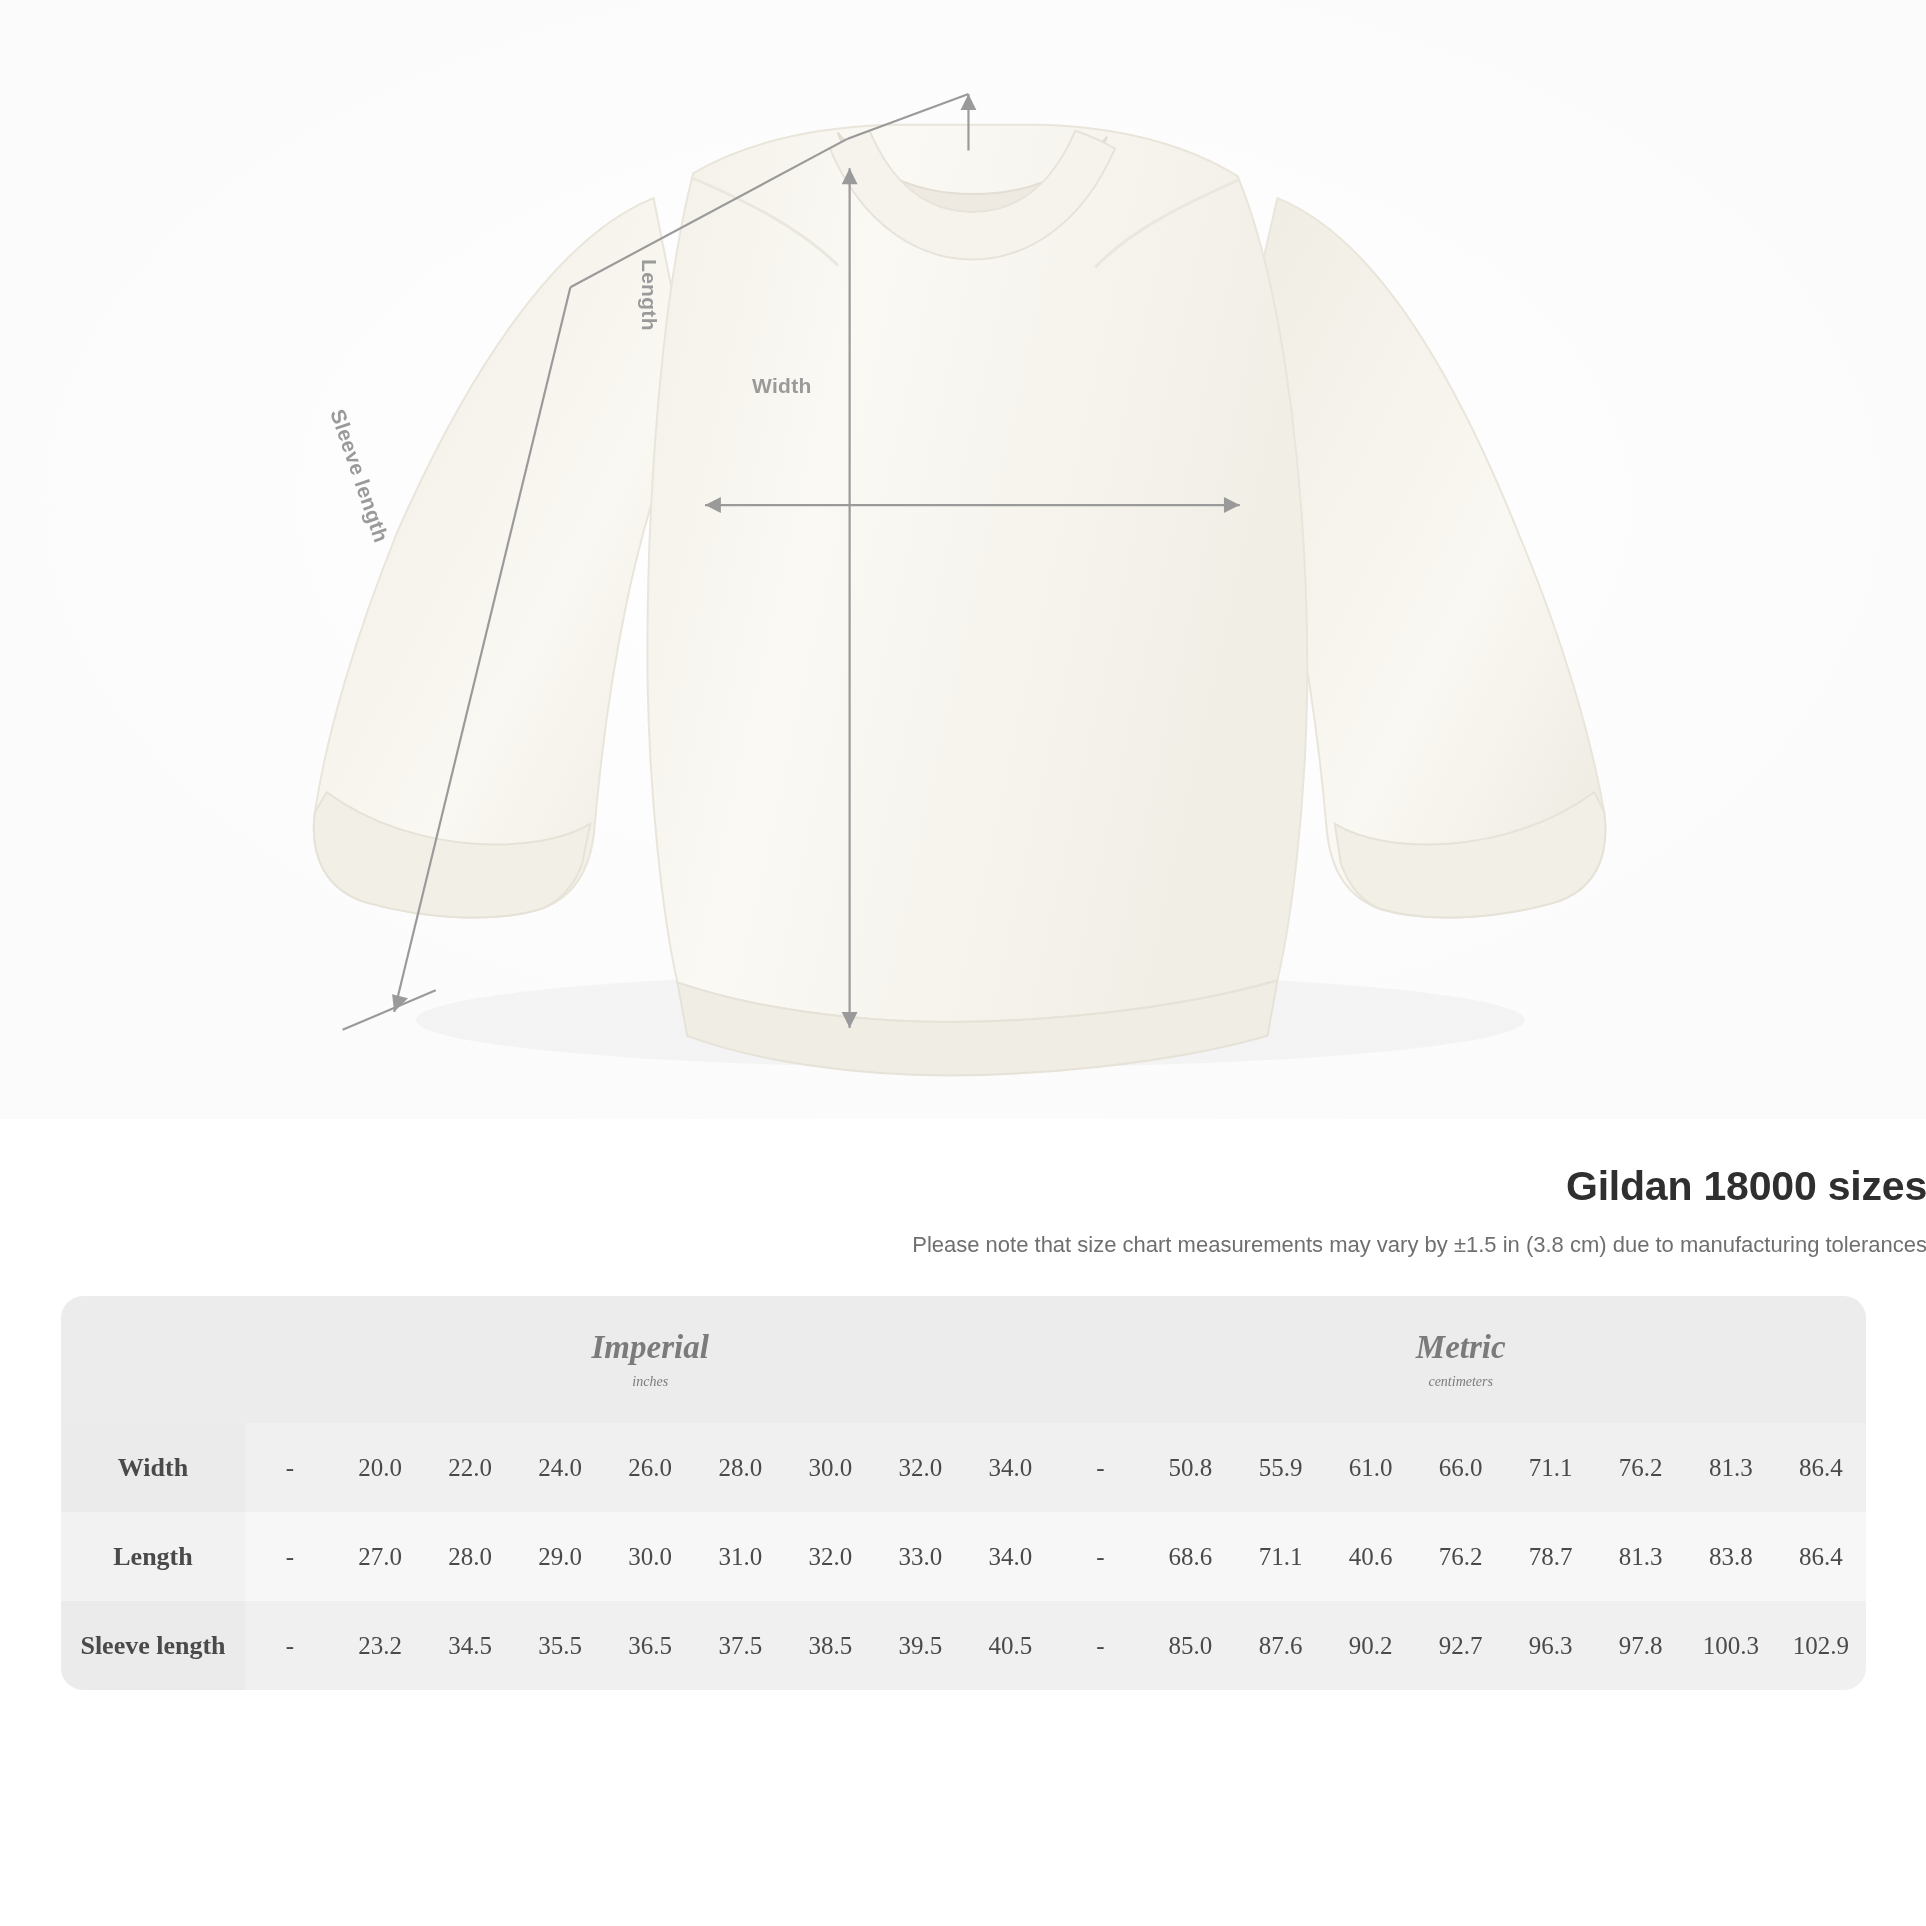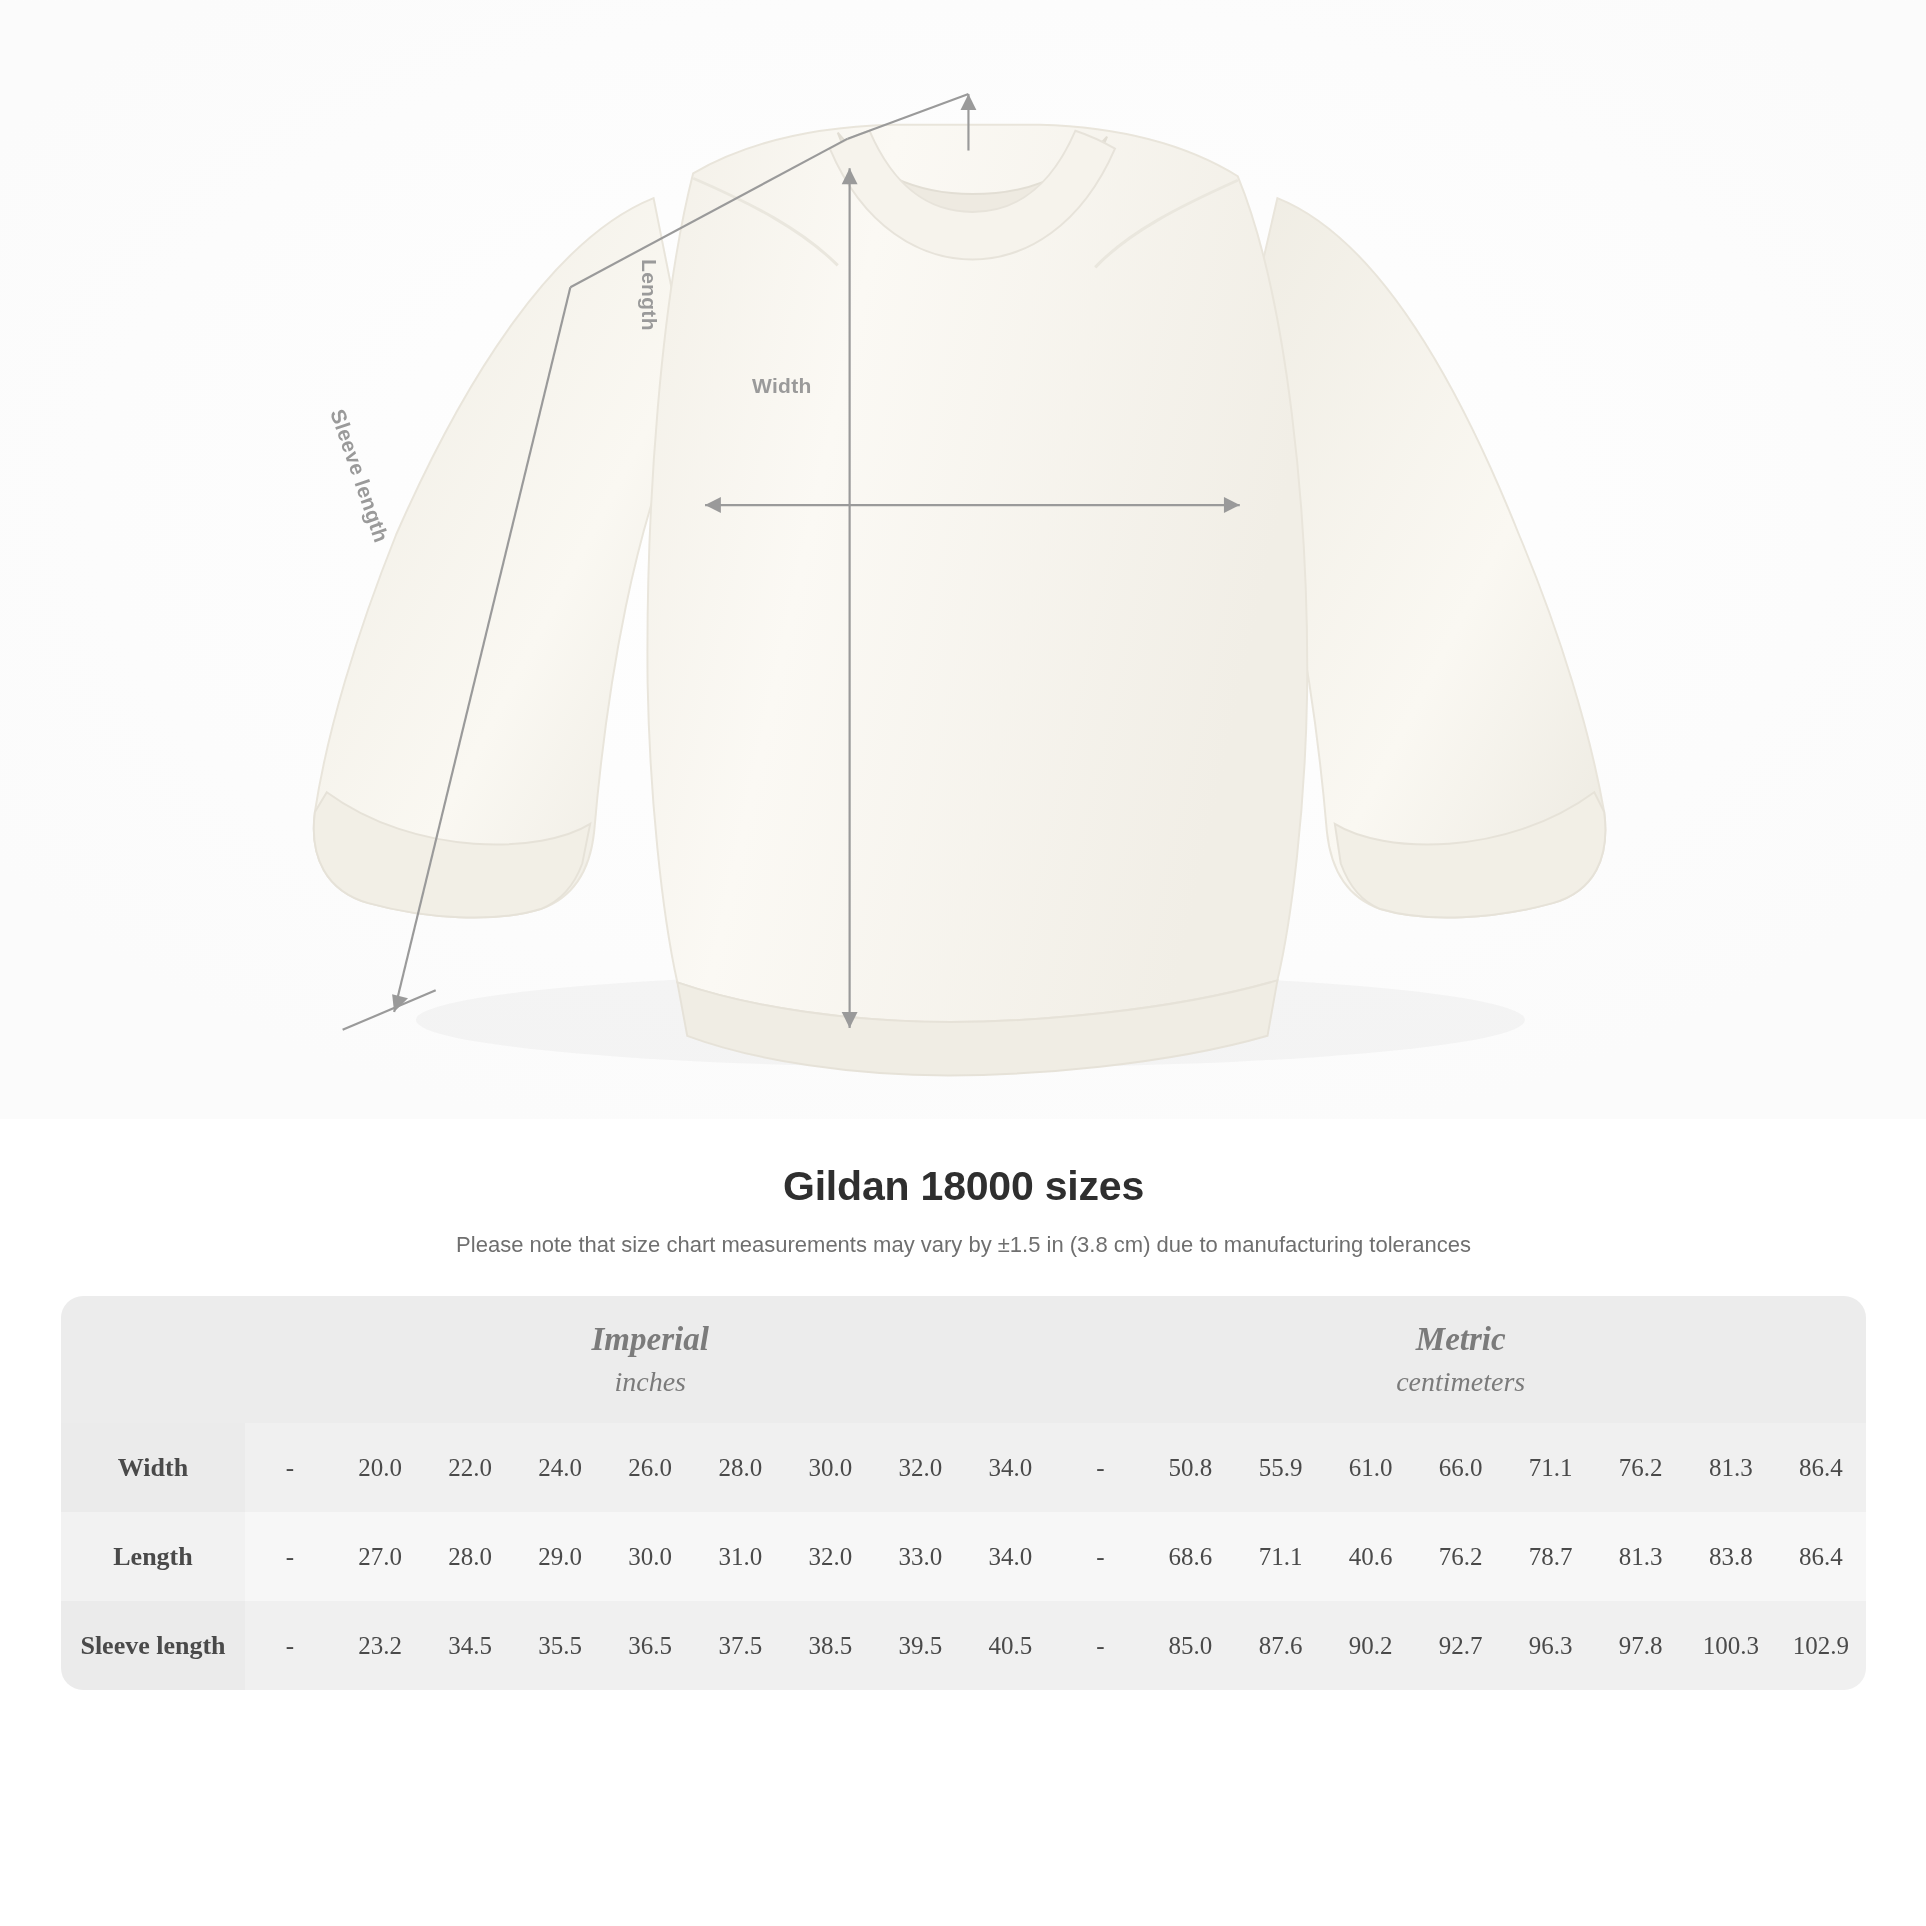--- a/index.html
+++ b/index.html
@@ -49,21 +49,21 @@
   }
   .dim-label.sleeve-label {
     left: 348px;
     top: 406px;
     transform: rotate(71deg);
     transform-origin: left top;
   }
 
   
   .title-block {
-    text-align: center;
+    text-align: right;
     margin-top: 44px;
   }
   .chart-title {
     font-size: 41px;
     font-weight: bold;
     color: #2f2f2f;
     letter-spacing: -0.2px;
   }
   .chart-note {
     font-size: 22px;
@@ -96,21 +96,21 @@
     height: 127px;
     vertical-align: middle;
   }
   .unit-name {
     font-size: 33px;
     font-weight: bold;
     font-style: italic;
     color: #7b7b7b;
   }
   .unit-sub {
-    font-size: 28px;
+    font-size: 14px;
     font-style: italic;
     color: #7b7b7b;
     margin-top: 8px;
   }
   .unit-row td.corner {
     background: #ececec;
   }
 
   
   .head-row td {

